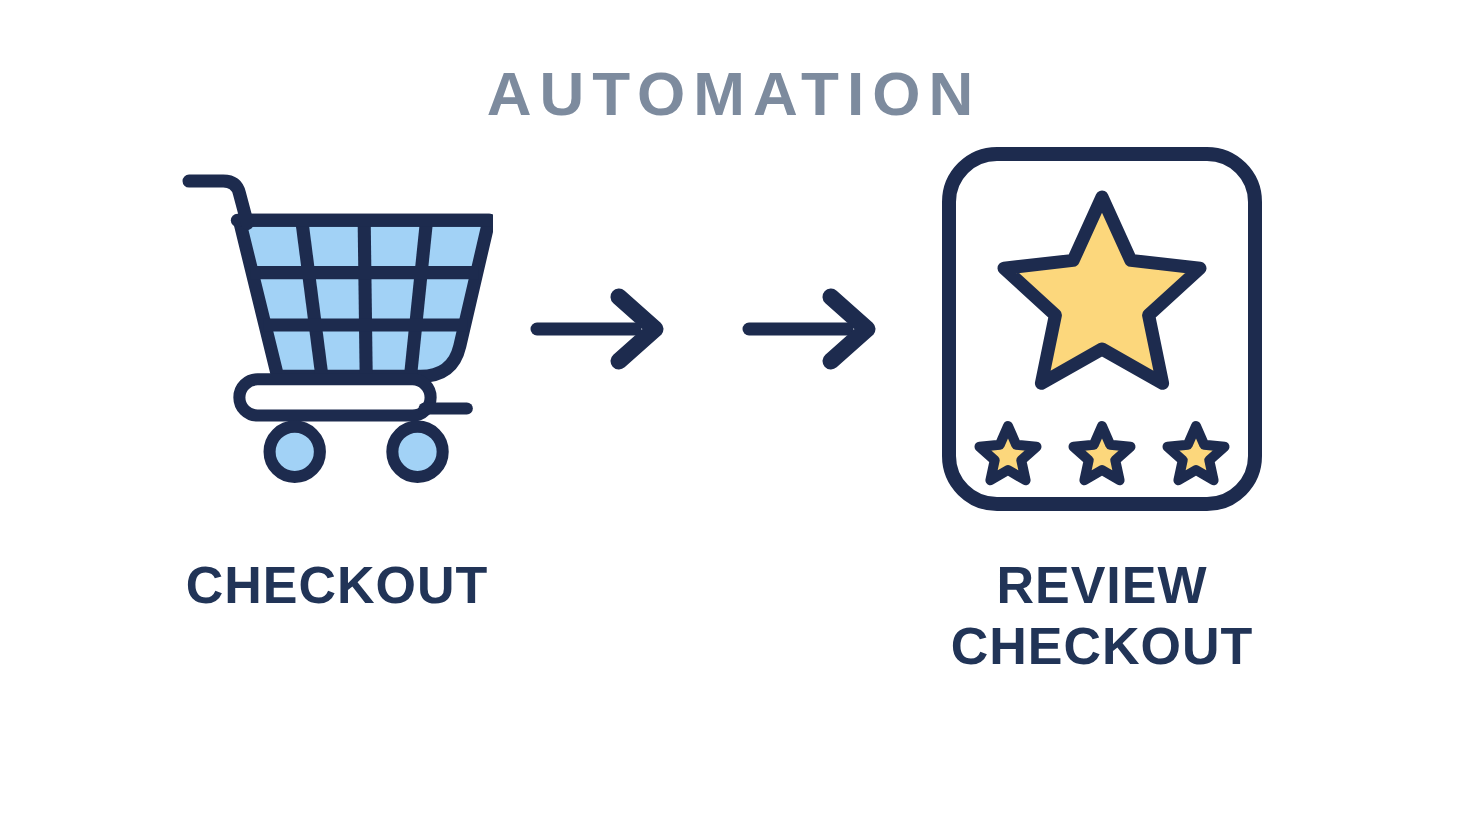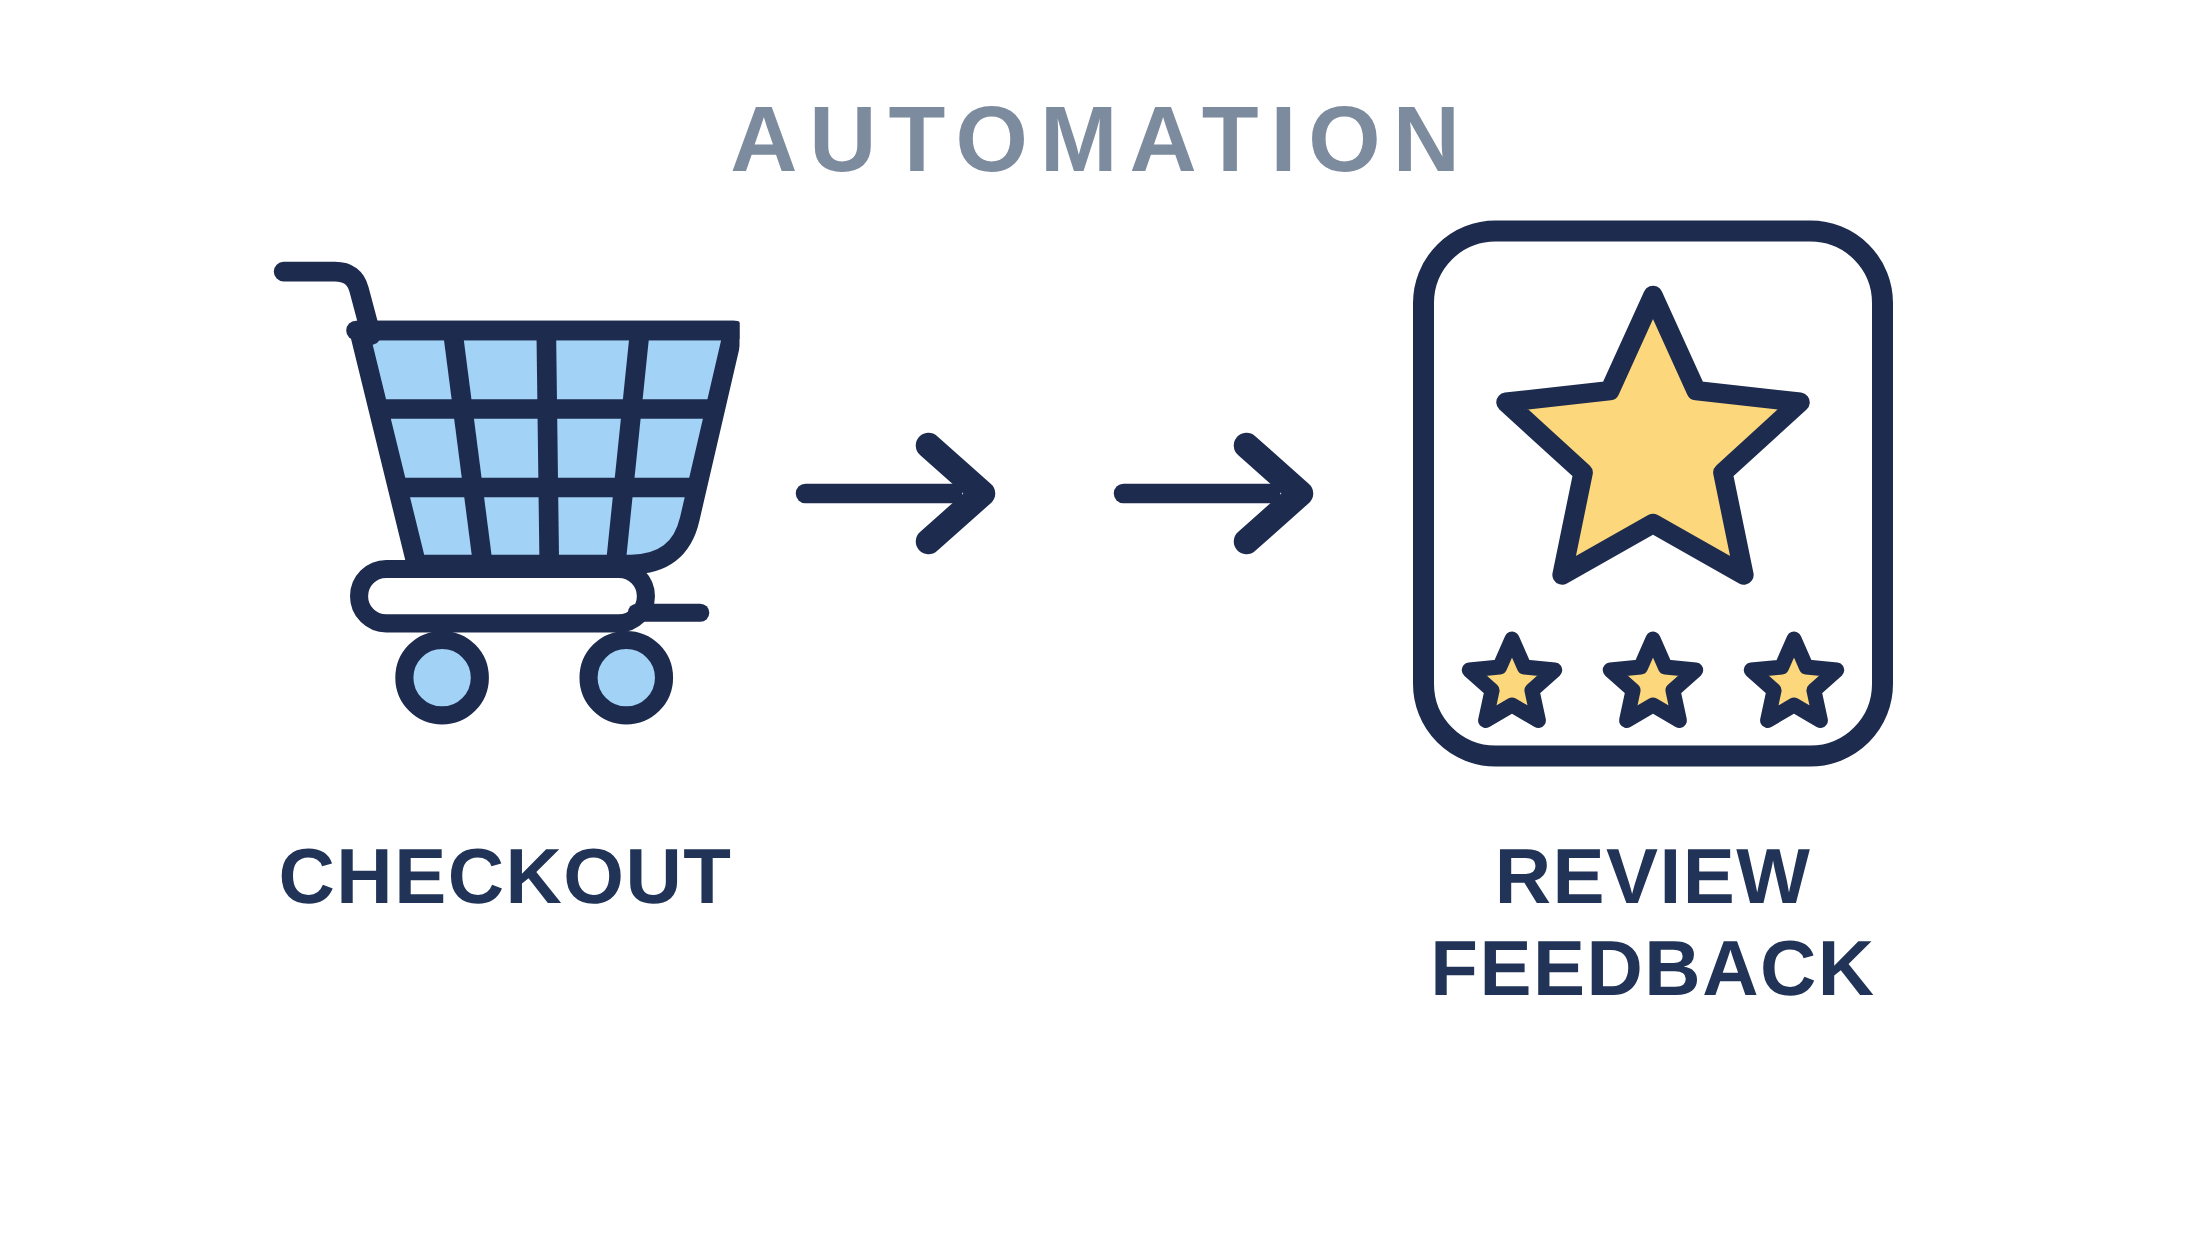--- a/index.html
+++ b/index.html
@@ -123,17 +123,17 @@
 
           <polygon class="f-yellow st-navy" stroke-width="13" stroke-linejoin="round" points="162,52 190.8,115.4 260,123.2 208.6,170.1 222.6,238.3 162,204 101.4,238.3 115.4,170.1 64,123.2 133.2,115.4"></polygon>
 
           <g class="f-yellow st-navy" stroke-width="10" stroke-linejoin="round">
             <polygon transform="translate(68,311)" points="0,-30 8.2,-11.3 28.5,-9.3 13.3,4.3 17.6,24.3 0,14 -17.6,24.3 -13.3,4.3 -28.5,-9.3 -8.2,-11.3"></polygon>
             <polygon transform="translate(162,311)" points="0,-30 8.2,-11.3 28.5,-9.3 13.3,4.3 17.6,24.3 0,14 -17.6,24.3 -13.3,4.3 -28.5,-9.3 -8.2,-11.3"></polygon>
             <polygon transform="translate(256,311)" points="0,-30 8.2,-11.3 28.5,-9.3 13.3,4.3 17.6,24.3 0,14 -17.6,24.3 -13.3,4.3 -28.5,-9.3 -8.2,-11.3"></polygon>
           </g>
         </svg>
       </div>
-      <div class="step-label">REVIEW FEEDBACK</div>
+      <div class="step-label">REVIEW CHECKOUT</div>
     </div>
 
   </div>
 </div>
 
 </body></html>

